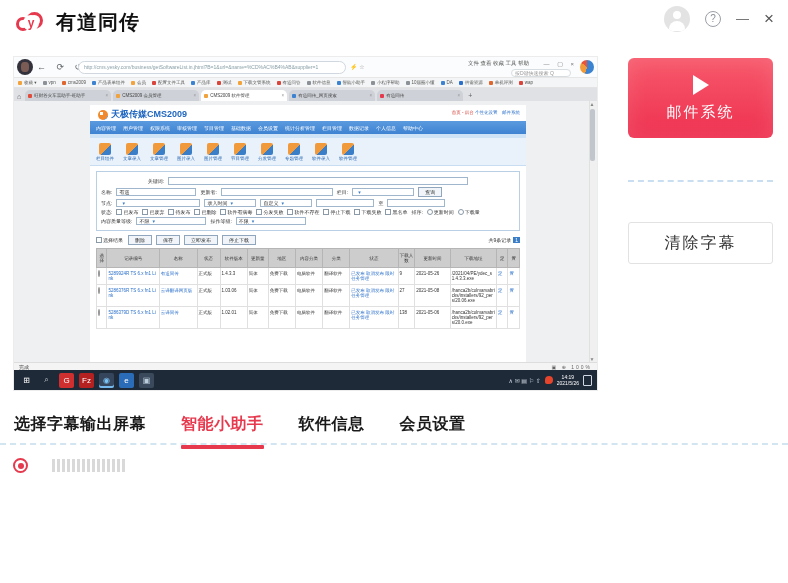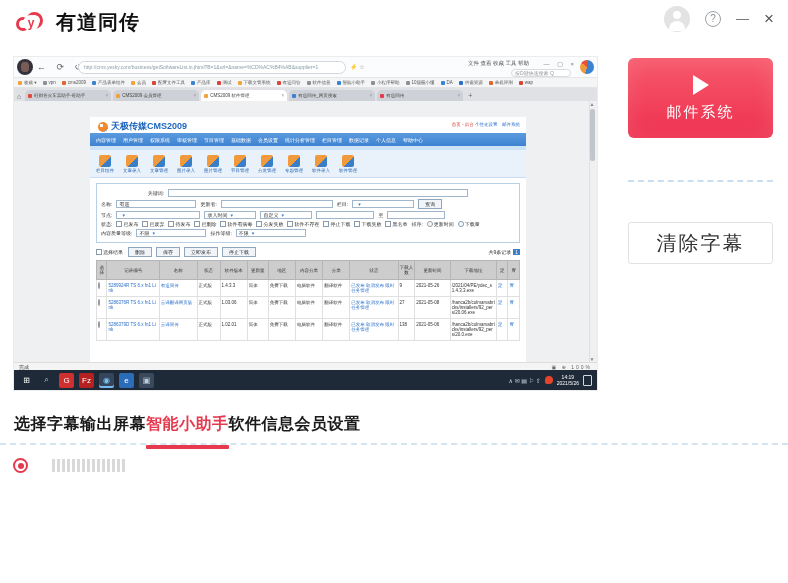--- a/index.html
+++ b/index.html
@@ -21,24 +21,24 @@
   .min-btn { color:#666; font-size:13px; line-height:26px; }
   .close-btn { color:#555; font-size:17px; line-height:26px; }
 
   
   .start-btn { position:absolute; left:628px; top:58px; width:145px; height:80px; border-radius:6px;
     background:linear-gradient(180deg,#f7596b,#ee3150); box-shadow:inset 0 0 22px rgba(255,255,255,.12);
     display:flex; flex-direction:column; align-items:center; justify-content:center; gap:8px; cursor:pointer; }
   .play-tri { width:0; height:0; border-left:16px solid #fff; border-top:10px solid transparent; border-bottom:10px solid transparent; }
   .start-label { color:#fff; font-size:15px; letter-spacing:2px; }
   .panel-dash { position:absolute; left:628px; top:180px; width:145px; border-top:2px dashed #c9def0; }
-  .clear-btn { position:absolute; left:628px; top:222px; width:145px; height:42px; background:#fff; border:1px solid #e2e2e2; border-radius:3px; color:#333; font-size:20px; letter-spacing:2px; display:flex; align-items:center; justify-content:center; cursor:pointer; }
+  .clear-btn { position:absolute; left:628px; top:222px; width:145px; height:42px; background:#fff; border:1px solid #e2e2e2; border-radius:3px; color:#333; font-size:16px; letter-spacing:2px; display:flex; align-items:center; justify-content:center; cursor:pointer; }
 
   
-  .tabs-row { position:absolute; left:14px; top:414px; display:flex; z-index:2; }
+  .tabs-row { position:absolute; left:14px; top:414px; display:flex; gap:35px; z-index:2; }
   .tab { position:relative; font-size:16px; font-weight:bold; color:#1a1a1a; letter-spacing:0.5px; padding-bottom:10px; cursor:pointer; }
   .tab.active { color:#e6394e; }
   .tab.active::after { content:""; position:absolute; left:0; right:0; bottom:-4px; height:4px; background:#e6394e; border-radius:1px; }
   .full-dash { position:absolute; left:0; top:443px; width:788px; border-top:2px dashed #d3e5f1; z-index:1; }
 
   
   .source-row { position:absolute; left:13px; top:458px; display:flex; align-items:center; gap:10px; }
   .radio { width:15px; height:15px; border:2px solid #e6394e; border-radius:50%; position:relative; }
   .radio::after { content:""; position:absolute; left:2.5px; top:2.5px; width:6px; height:6px; border-radius:50%; background:#e6394e; }
   .source-label { font-size:15px; font-weight:bold; color:#2b2b2b; }
@@ -62,21 +62,21 @@
   .bm-dot { width:4px; height:4px; border-radius:1px; display:inline-block; }
   .tab-row { position:absolute; left:0; top:31px; width:100%; height:13px; background:#dfe1e5; display:flex; align-items:flex-end; padding-left:3px; }
   .home-g { font-size:7px; color:#666; margin:0 4px 1px 0; }
   .p-tab { width:86px; height:11px; background:#ced2d8; border-radius:5px 5px 0 0; margin-right:2px; display:flex; align-items:center; padding:0 3px; gap:2px; color:#444; font-size:4.5px; overflow:hidden; white-space:nowrap; }
   .p-tab.active { background:#fff; }
   .p-fav { width:4px; height:4px; border-radius:1px; flex:none; }
   .p-x { margin-left:auto; color:#999; }
   .newtab-g { font-size:7px; color:#666; margin:0 0 2px 3px; }
 
   .viewport { position:absolute; left:0; top:44px; width:100%; height:261px; background:#eef0f1; overflow:hidden; }
-  .site { position:absolute; left:76px; top:16px; width:436px; min-height:261px; background:#fff; }
+  .site { position:absolute; left:76px; top:4px; width:436px; min-height:261px; background:#fff; }
   .site-head { position:relative; height:16px; }
   .site-logo { position:absolute; left:8px; top:3px; display:flex; align-items:center; gap:3px; color:#1f66c0; font-weight:bold; font-size:9px; }
   .site-logo-ic { width:10px; height:10px; border-radius:50%; background:radial-gradient(circle at 35% 35%,#fff 0 18%,#f08a2c 19% 70%,#3b82d0 71%); }
   .site-links { position:absolute; right:6px; top:5px; font-size:4.5px; }
   .lk-red { color:#d0342c; } .lk-blue { color:#2a6fc9; }
   .menubar { height:13px; background:linear-gradient(180deg,#5b9ade,#3e83d2); display:flex; align-items:center; gap:7px; padding:0 6px; color:#fff; font-size:5px; white-space:nowrap; overflow:hidden; }
   .menubar-sub { height:4px; background:#cfe3f7; }
   .toolbar { height:28px; background:#e9f2fb; border-bottom:1px solid #c8ddf2; display:flex; align-items:center; padding:0 6px; gap:9px; }
   .tool { display:flex; flex-direction:column; align-items:center; gap:1px; color:#1f5fae; font-size:4.5px; white-space:nowrap; }
   .tool-ic { width:12px; height:12px; border-radius:2px; background:linear-gradient(135deg,#f09a3c 0 55%,#3b7ec8 55%); }

